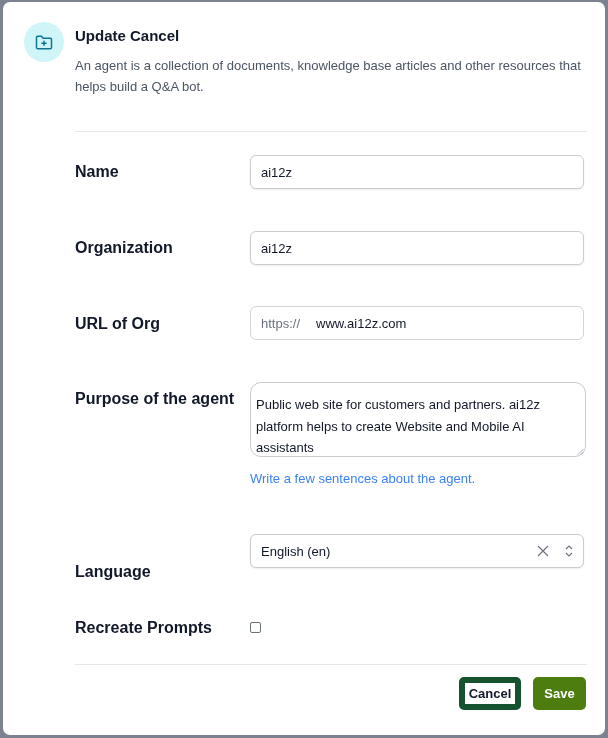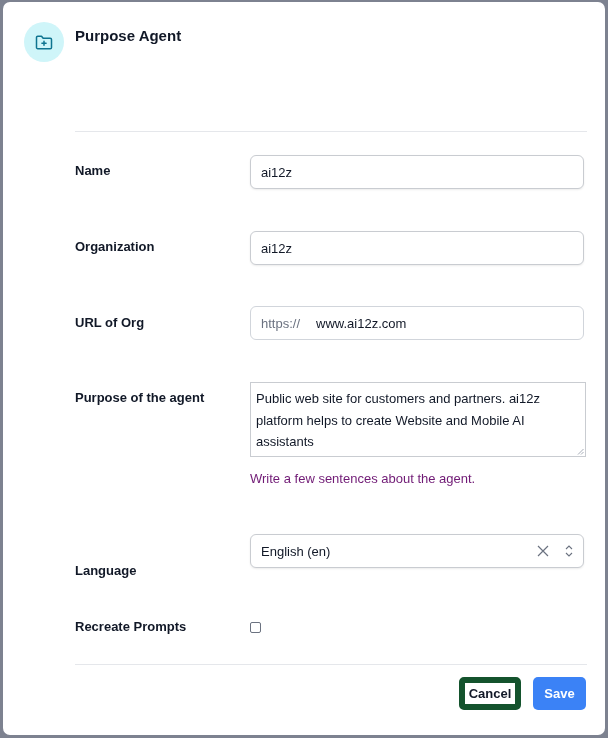--- a/index.html
+++ b/index.html
@@ -18,60 +18,61 @@
     border-radius:50%; background:#cff5f9;
     display:flex; align-items:center; justify-content:center;
   }
   .title {
     position:absolute; left:72px; top:25px; font-size:15px; font-weight:600; color:#111827;
   }
   .desc {
     position:absolute; left:72px; top:53px; width:510px; font-size:13px; line-height:21px; color:#4b5563;
   }
   .divider { position:absolute; left:72px; width:512px; height:1px; background:#e5e7eb; }
-  .label { position:absolute; left:72px; font-size:13px; font-weight:600; color:#111827; }
+  .label { position:absolute; left:72px; font-size:16px; font-weight:600; color:#111827; }
   .input {
     position:absolute; left:247px; width:334px; height:30px; box-sizing:border-box;
     border:1px solid #c9ccd1; border-radius:6px; background:#fff;
     box-shadow:0 1px 2px rgba(0,0,0,0.08);
     font-size:13px; color:#111827; padding:16px 10px; display:flex; align-items:center;
   }
   .prefix { color:#6b7280; margin-right:16px; }
   .textarea {
     position:absolute; left:247px; top:380px; width:336px; height:75px; box-sizing:border-box;
-    border:1px solid #c9ccd1; border-radius:0; background:#fff;
-    font-size:13px; line-height:21.5px; color:#111827; padding:5px 5px;
+    border:1px solid #c9ccd1; border-radius:11px; background:#fff;
+    font-size:13px; line-height:21.5px; color:#111827; padding:11px 5px;
   }
   .resize {
     position:absolute; right:1px; bottom:1px; width:7px; height:7px;
   }
-  .hint { position:absolute; left:247px; top:469px; font-size:13px; color:#701a75; }
+  .hint { position:absolute; left:247px; top:469px; font-size:13px; color:#3b82f6; }
   .select-icons { margin-left:auto; display:flex; align-items:center; gap:16px; }
   .checkbox {
     position:absolute; left:247px; top:620px; width:11px; height:11px;
     border:1px solid #6b7280; border-radius:2px; box-sizing:border-box; background:#fff;
   }
   .btn {
     position:absolute; top:675px; height:33px; box-sizing:border-box; border-radius:5px;
     font-size:13px; font-weight:700; display:flex; align-items:center; justify-content:center;
   }
   .btn-cancel { left:456px; width:62px; border:6px solid #14532d; background:#fff; color:#111827; }
-  .btn-save { left:530px; width:53px; background:#3b82f6; color:#ffffff; }
+  .btn-save { left:530px; width:53px; background:#4d7c0f; color:#ffffff; }
 </style>
 </head>
 <body>
 
 <div class="modal">
   <div class="icon-wrap">
     <svg width="20" height="20" viewBox="0 0 24 24" fill="none" stroke="#0e7490" stroke-width="1.8" stroke-linecap="round" stroke-linejoin="round">
       <path d="M3 6.5a1.5 1.5 0 0 1 1.5-1.5h4.5l2 2.5h8.5a1.5 1.5 0 0 1 1.5 1.5v9.5a1.5 1.5 0 0 1-1.5 1.5h-15a1.5 1.5 0 0 1-1.5-1.5z"></path>
       <path d="M12 11v5M9.5 13.5h5"></path>
     </svg>
   </div>
-  <div class="title">Purpose Agent</div>
+  <div class="title">Update Cancel</div>
+  <div class="desc">An agent is a collection of documents, knowledge base articles and other resources that helps build a Q&amp;A bot.</div>
 
   <div class="divider" style="top:129px;"></div>
 
   <div class="label" style="top:161px;">Name</div>
   <div class="input" style="top:153px;">
     <span>ai12z</span>
   </div>
 
   <div class="label" style="top:237px;">Organization</div>
   <div class="input" style="top:229px;">

